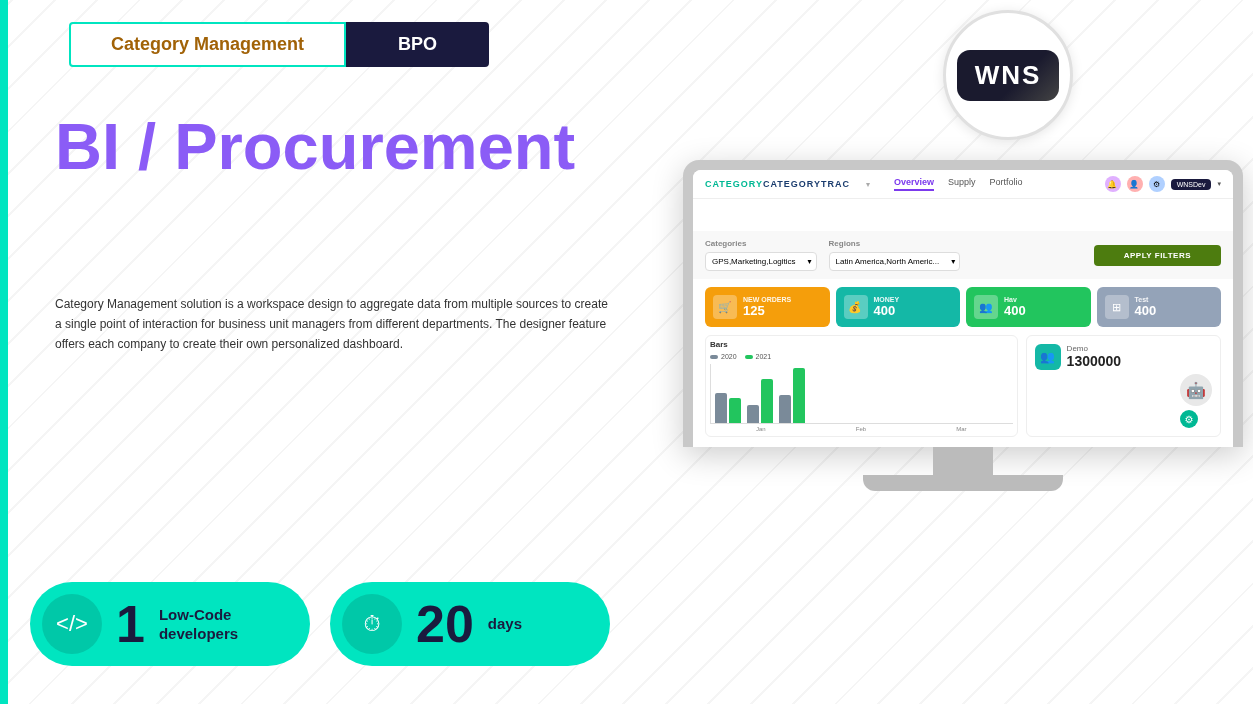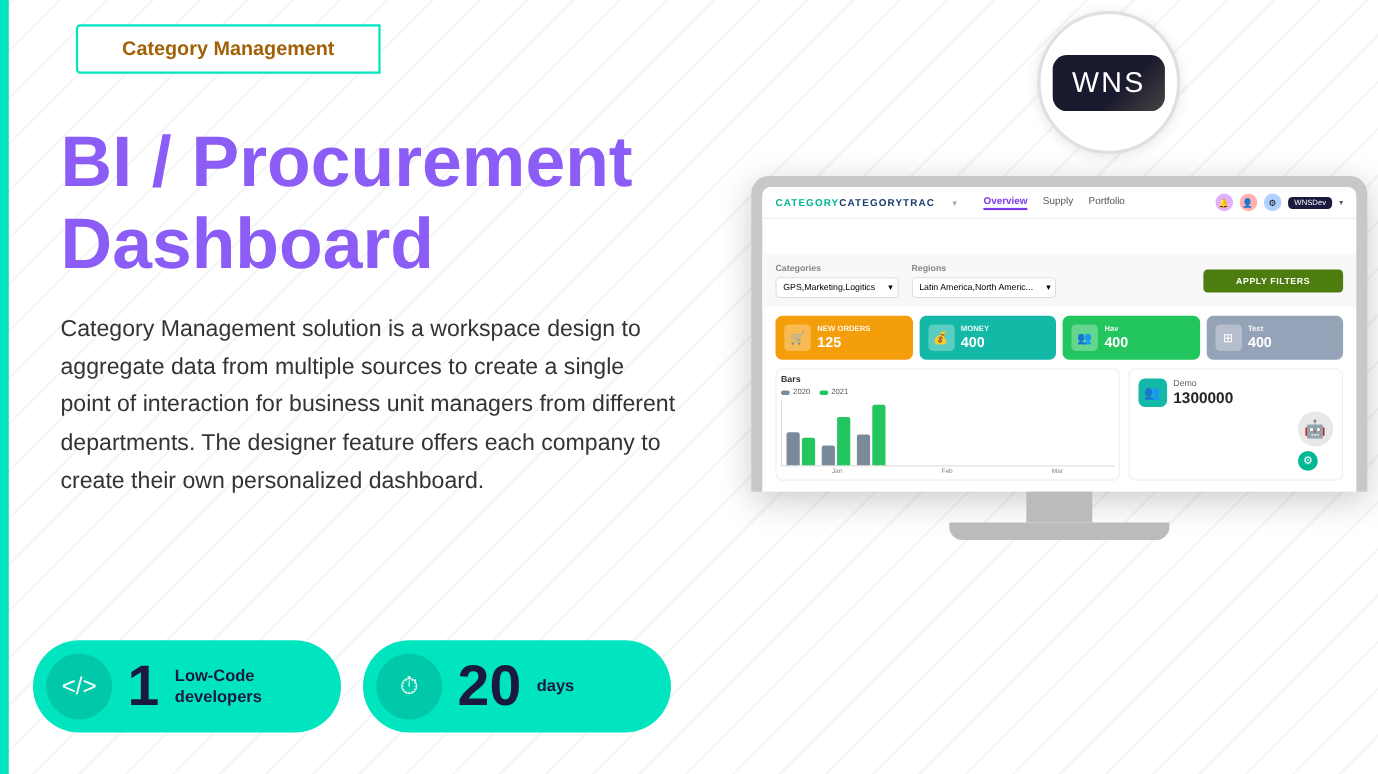--- a/index.html
+++ b/index.html
@@ -93,21 +93,21 @@
       z-index: 10;
       box-shadow: 0 2px 12px rgba(0,0,0,0.1);
     }
 
     .wns-inner {
       background: linear-gradient(135deg, #1a1a2e 60%, #444);
       border-radius: 13px;
       padding: 10px 18px;
       color: white;
       font-size: 26px;
-      font-weight: 400;
+      font-weight: 700;
       letter-spacing: 2px;
     }
 
     
     .main-heading {
       position: absolute;
       top: 110px;
       left: 55px;
       z-index: 10;
     }
@@ -115,25 +115,25 @@
     .main-heading h1 {
       font-size: 65px;
       font-weight: 900;
       color: #8b5cf6;
       line-height: 1.15;
     }
 
     
     .description {
       position: absolute;
-      top: 282px;
+      top: 295px;
       left: 55px;
       width: 560px;
       z-index: 10;
-      font-size: 21px;
+      font-size: 12px;
       color: #333;
       line-height: 1.65;
     }
 
     
     .stats-row {
       position: absolute;
       bottom: 38px;
       left: 30px;
       display: flex;
@@ -491,32 +491,34 @@
 <body>
 
 <div class="bg-stripes"></div>
 
 <div class="left-accent"></div>
 
 <div class="header-tabs">
   <div class="tab-category">
     <span>Category Management</span>
   </div>
+  <div class="tab-bpo">
+    <span>BPO</span>
+  </div>
 </div>
 
 <div class="wns-logo">
   <div class="wns-inner">
     <span>WNS</span>
   </div>
 </div>
 
 <div class="main-heading">
   <h1>
     <span>BI / Procurement</span><br>
-    <span>Dashboard</span>
   </h1>
 </div>
 
 <p class="description">Category Management solution is a workspace design to aggregate data from multiple sources to create a single point of interaction for business unit managers from different departments. The designer feature offers each company to create their own personalized dashboard.</p>
 
 <div class="stats-row">
 
   <div class="stat-pill">
     <div class="stat-icon-circle">
       <span>&lt;/&gt;</span>

